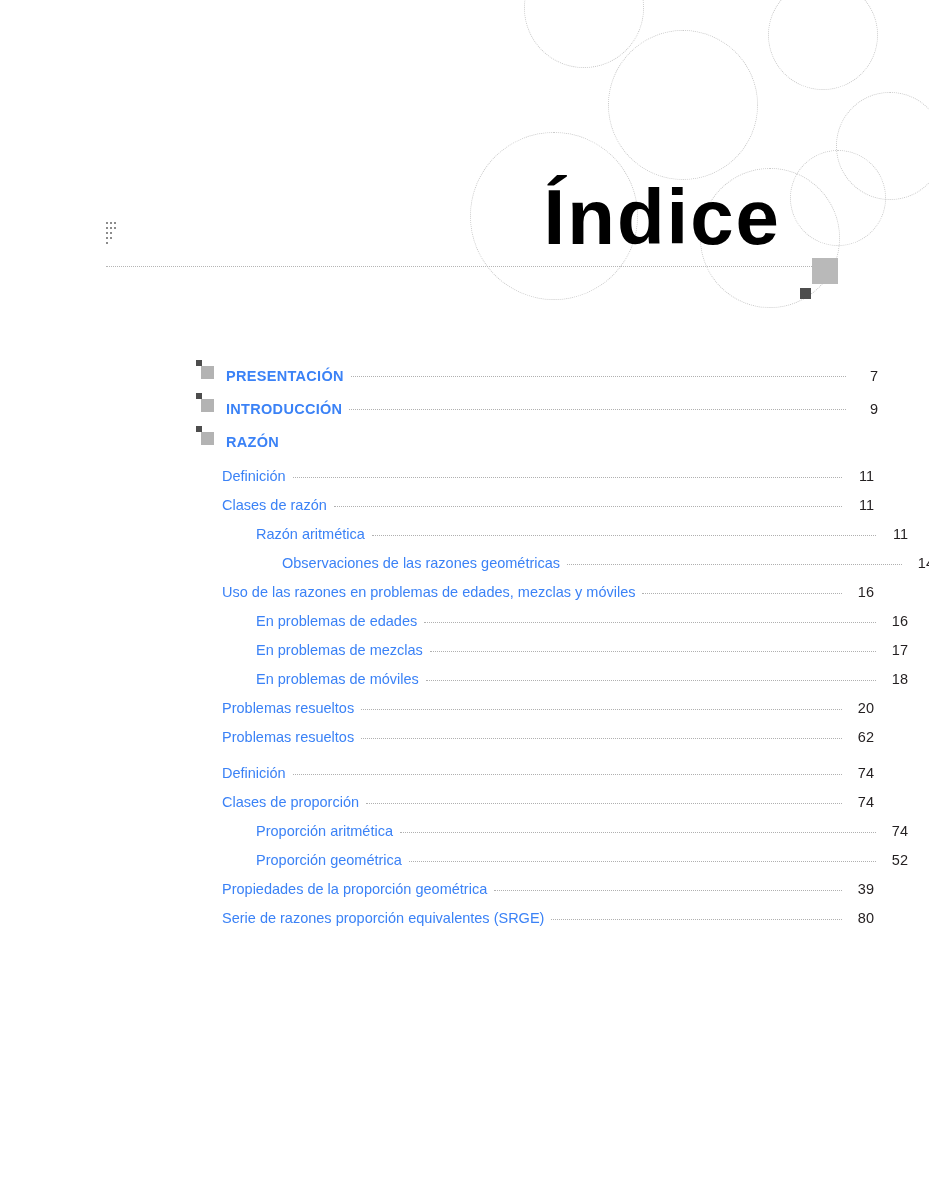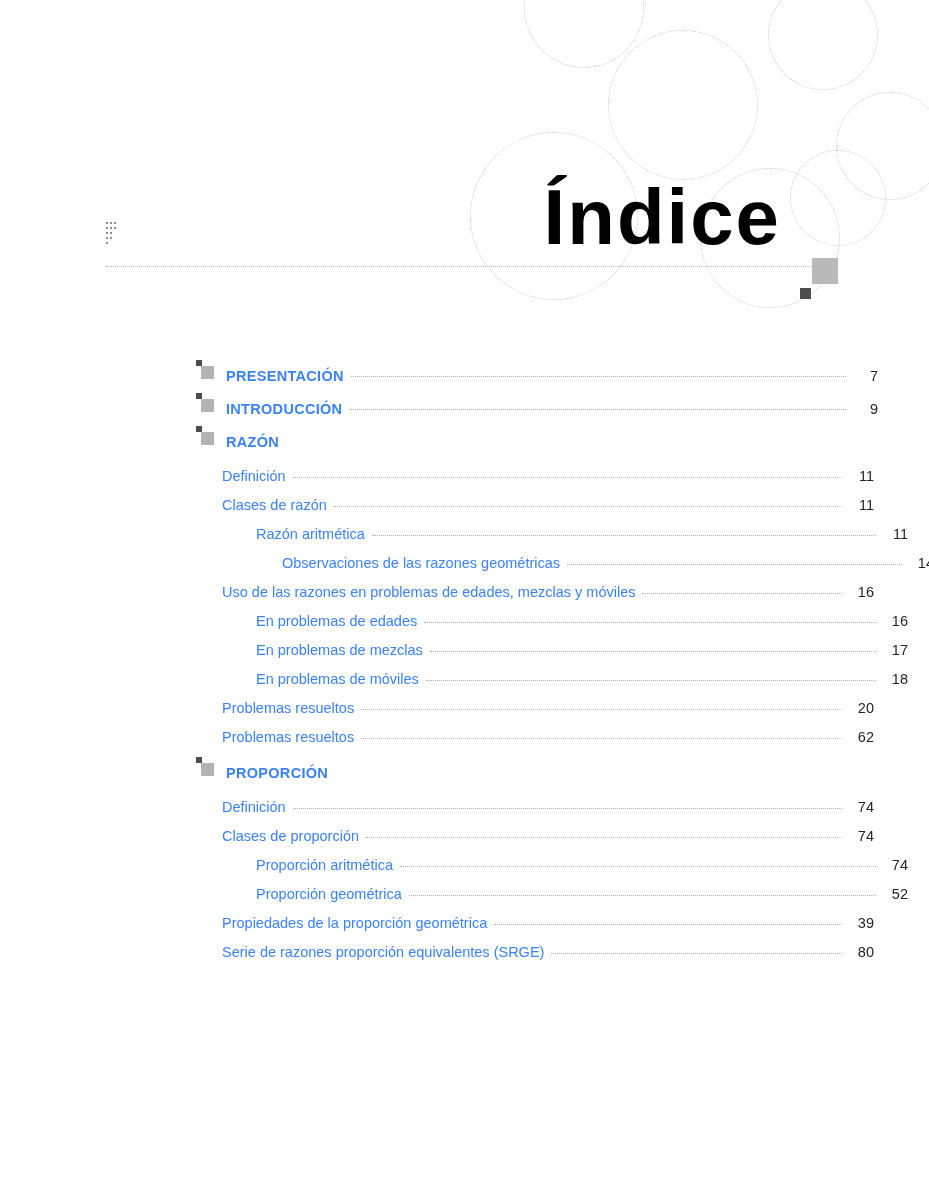--- a/index.html
+++ b/index.html
@@ -276,28 +276,20 @@
     <span class="leader"></span>
     <span class="page">20</span>
   </div>
 
   <div class="row l1" style="margin-bottom:20px;">
     <span class="label">Problemas resueltos</span>
     <span class="leader"></span>
     <span class="page">62</span>
   </div>
 
-  <div class="row h" style="margin-bottom:18px;">
-    <span class="head-mark">
-        <span class="small"></span>
-        <span class="big"></span>
-      </span>
-    <span class="label">PROPORCIÓN</span>
-    <span class="page"></span>
-  </div>
 
   <div class="row l1">
     <span class="label">Definición</span>
     <span class="leader"></span>
     <span class="page">74</span>
   </div>
 
   <div class="row l1">
     <span class="label">Clases de proporción</span>
     <span class="leader"></span>

